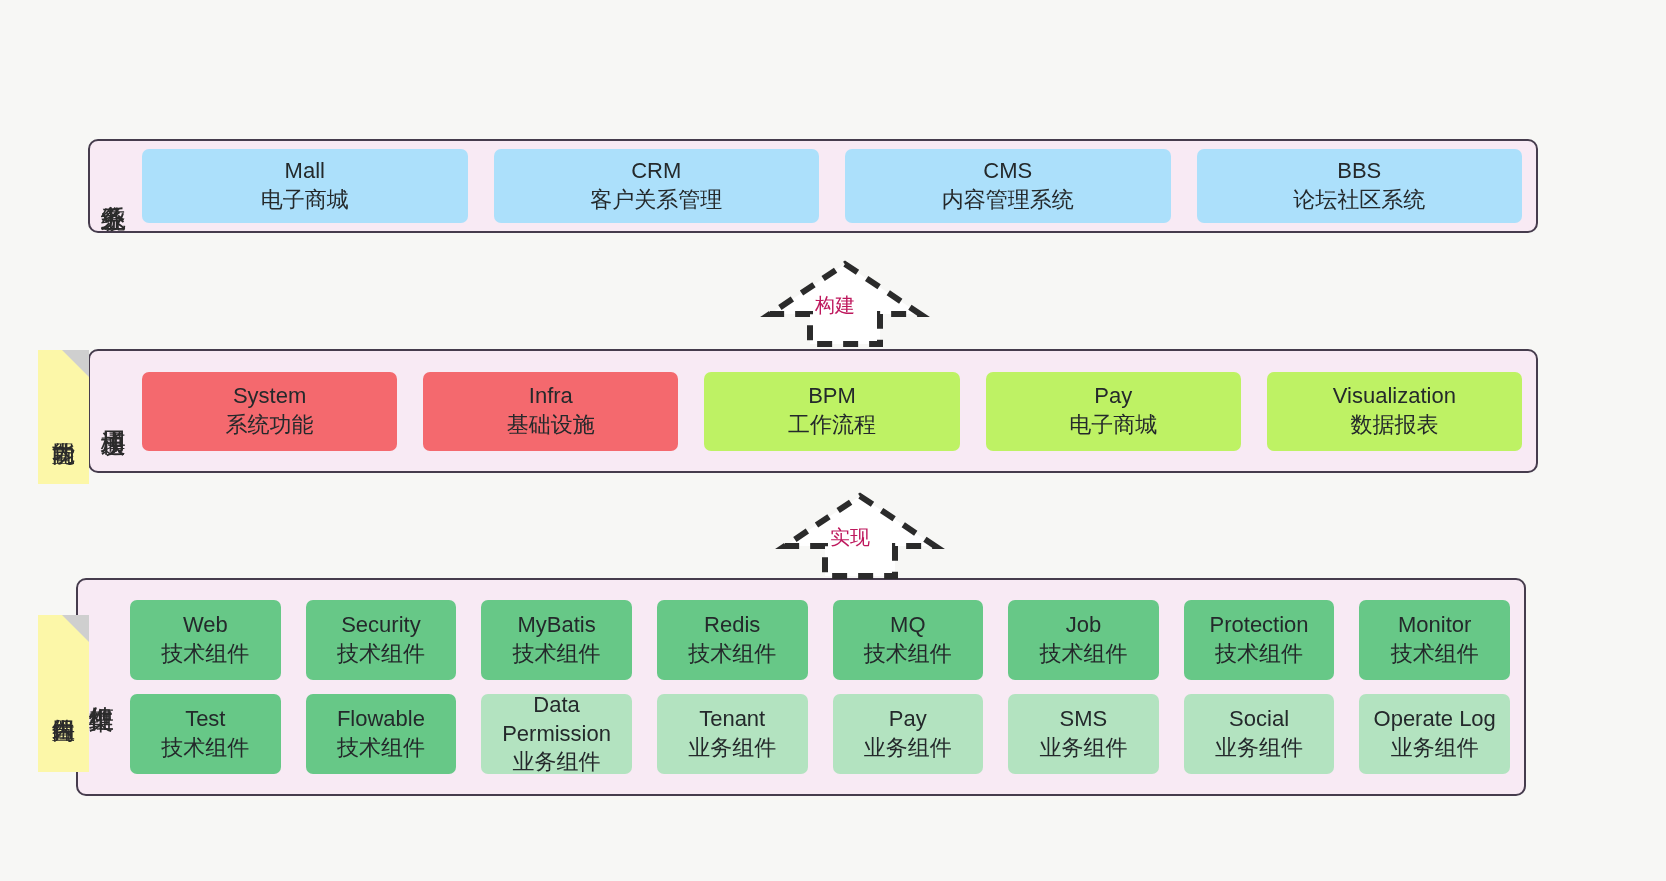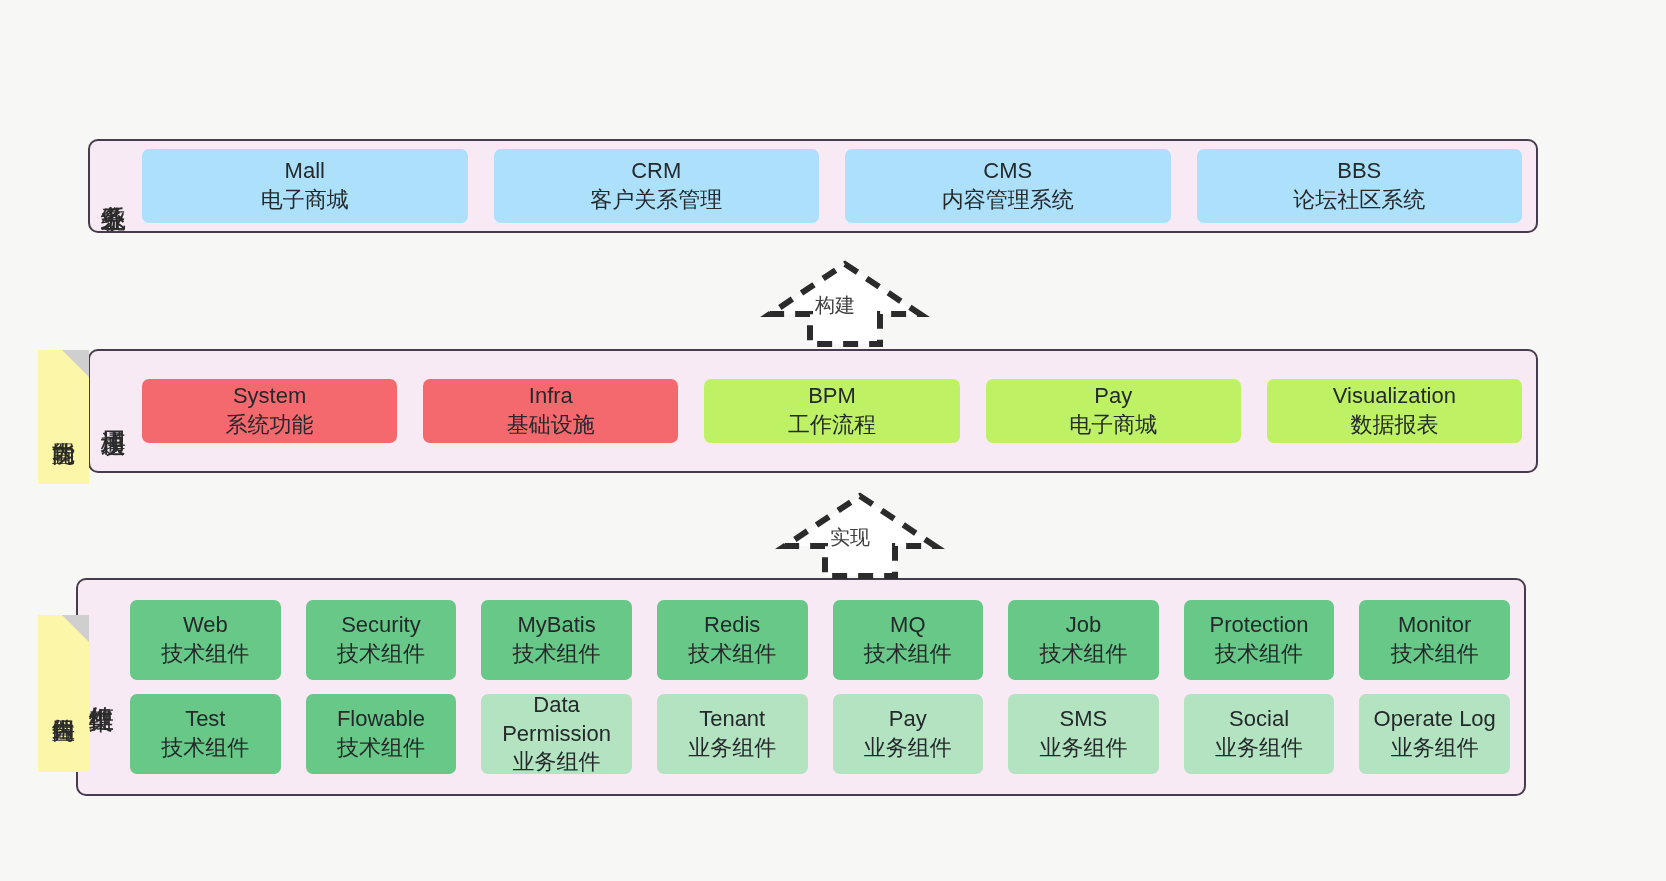--- a/index.html
+++ b/index.html
@@ -81,21 +81,21 @@
   .box.red         { background: #f4696e; }
   .box.pink        { background: #bef264; text-align: center; }
   .box.green       { background: #67c887; }
   .box.lightgreen  { background: #b3e3c0; }
 
   
   #layer1 { left: 88px;  top: 115px;  width: 1450px; height: 94px; margin-top: 24px; }
   #layer1 .box { height: 74px; }
 
   #layer2 { left: 88px;  top: 349px;  width: 1450px; height: 124px; }
-  #layer2 .box { height: 64px; }
+  #layer2 .box { height: 79px; }
 
   #layer3 { left: 76px;  top: 578px;  width: 1450px; height: 218px; }
   #layer3 .box { height: 80px; }
   #layer3 .layer-body { gap: 14px; }
   #layer3 .row { gap: 25px; }
 
   
   .note {
     position: absolute;
     background: #fcf7a8;
@@ -128,21 +128,21 @@
   #note-components { left: 38px; top: 615px; width: 51px; height: 157px; }
 
   
   .uml-arrow {
     position: absolute;
     z-index: 4;
   }
   .uml-label {
     position: absolute;
     font-size: 20px;
-    color: #404040;
+    color: #be185d;
     white-space: nowrap;
     user-select: none;
     z-index: 6;
     background: transparent;
   }
 </style>
 </head>
 <body>
 
 <div id="canvas">

